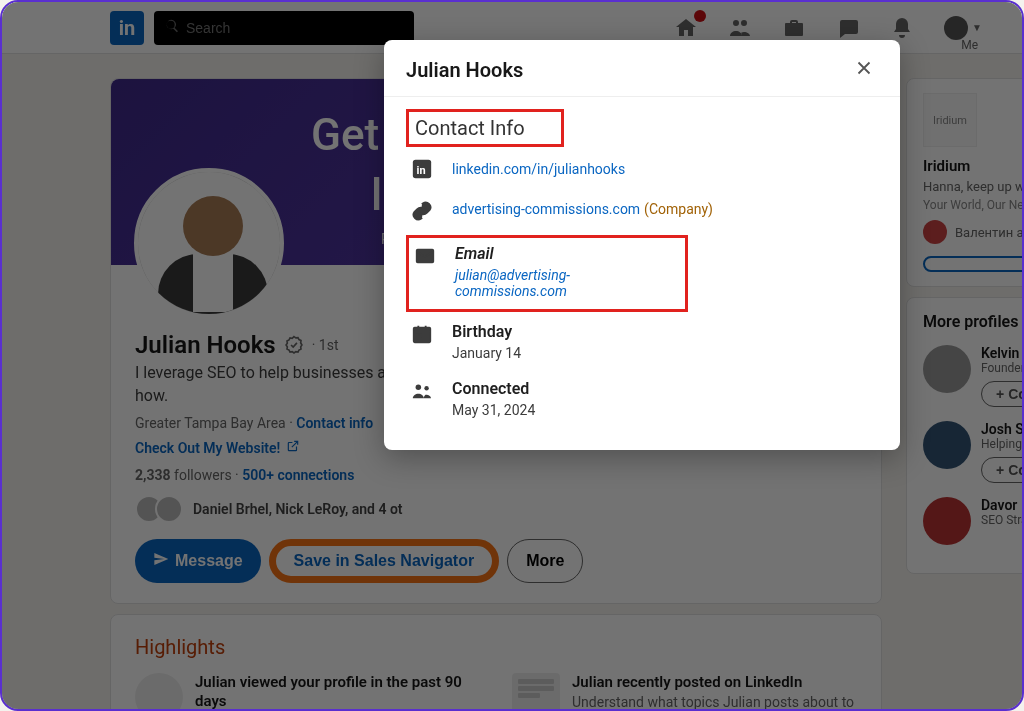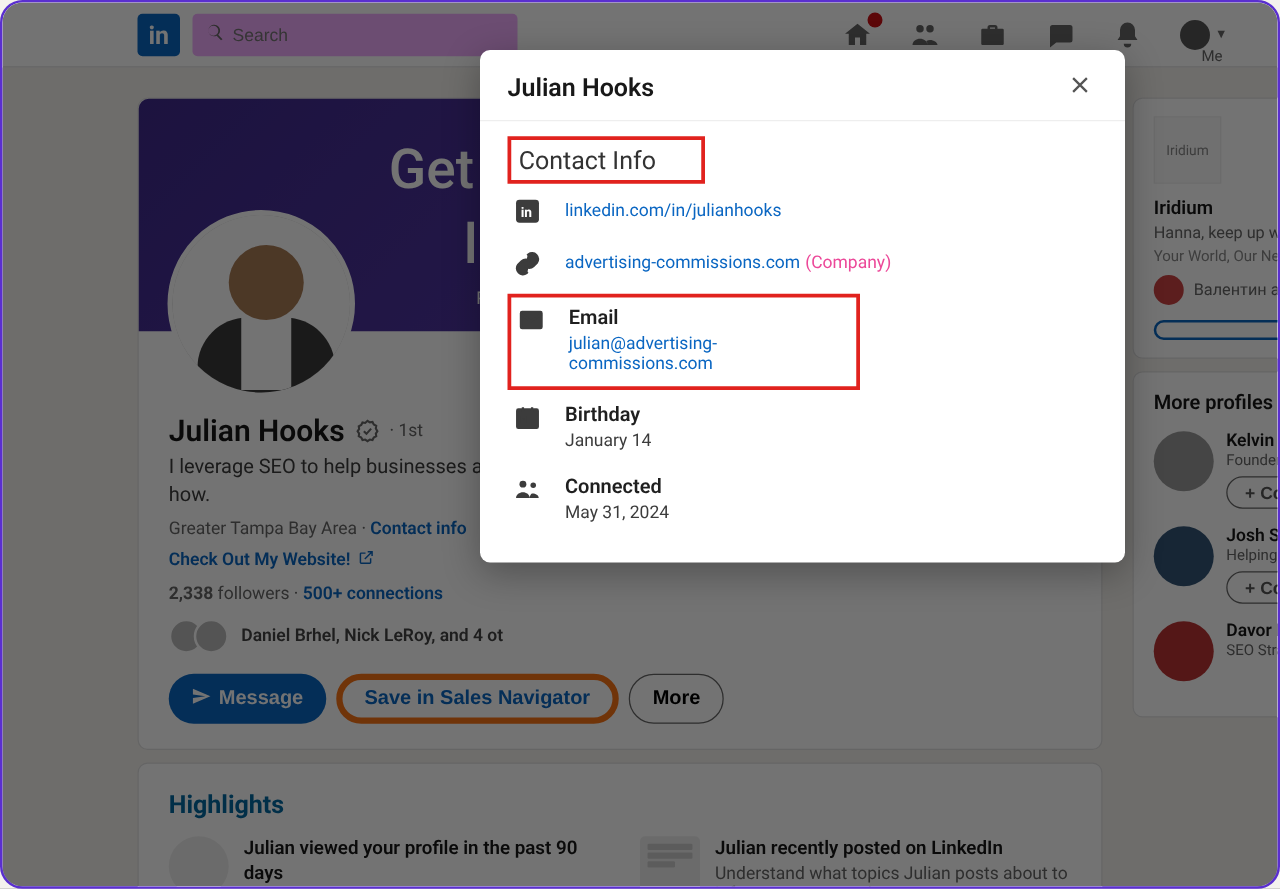--- a/index.html
+++ b/index.html
@@ -32,21 +32,21 @@
     align-items: center;
     justify-content: center;
     color: #fff;
     font-weight: 700;
     font-size: 20px;
     margin-right: 10px;
   }
   .search-wrap {
     display: flex;
     align-items: center;
-    background: #f0abfc;
+    background: #000000;
     border-radius: 4px;
     width: 260px;
     height: 34px;
     padding: 0 10px;
     justify-content: flex-end;
   }
   .search-wrap svg { width: 16px; height: 16px; }
   .search-wrap input {
     border: none;
     background: transparent;
@@ -143,24 +143,24 @@
   .website-link { color: #0a66c2; font-weight: 600; font-size: 14px; margin-top: 8px; display:inline-flex; align-items:center; gap:6px;}
   .stats { color: #666; font-size: 14px; margin-top: 10px; }
   .stats a { color: #0a66c2; text-decoration: none; font-weight: 600; }
   .mutual { display: flex; align-items: center; gap: 10px; margin-top: 12px; font-size: 14px; color: #666; }
   .mutual-avatars { display:flex; }
   .mutual-avatars span { width: 28px; height: 28px; border-radius:50%; background:#bbb; border:2px solid #fff; margin-left:-8px;}
   .mutual-avatars span:first-child{margin-left:0;}
   .buttons { display: flex; gap: 8px; margin-top: 16px; }
   .btn { border-radius: 24px; padding: 6px 18px; font-size: 16px; font-weight: 700; cursor: pointer; display:inline-flex; align-items:center; gap:6px; border:1px solid transparent; }
   .btn-primary { background: #0a66c2; color: #fff; border:none; }
-  .btn-outline { background: #fff; color: #0a66c2; border: 5px solid #f97316; }
+  .btn-outline { background: #fff; color: #0a66c2; border: 7px solid #f97316; }
   .btn-ghost { background: #fff; color: #000000; border: 1px solid #666; }
   .highlights { padding: 20px 24px; }
-  .highlights h2 { font-size: 20px; font-weight: 700; color: #0369a1; margin-bottom: 14px; }
+  .highlights h2 { font-size: 20px; font-weight: 400; color: #c2410c; margin-bottom: 14px; }
   .highlight-row { display: flex; gap: 32px; }
   .highlight-item { display: flex; gap: 12px; width: 50%; }
   .highlight-icon { width: 48px; height: 48px; background: #eee; border-radius: 50%; flex-shrink: 0; }
   .highlight-square { width: 48px; height: 48px; background: #eee; border-radius: 4px; flex-shrink:0; display:flex; flex-direction:column; gap:2px; padding:6px;}
   .highlight-square div{height:5px;background:#ccc;border-radius:1px;}
   .highlight-title { font-weight: 600; font-size: 15px; color: #181818; line-height:1.3;}
   .highlight-desc { color: #666; font-size: 14px; margin-top:2px;}
   
   .side-card { background:#fff; border:1px solid #e0e0e0; border-radius:8px; padding:14px 16px; margin-bottom:10px;}
   .side-logo { width:54px; height:54px; background:#f8f8f8; display:flex; align-items:center; justify-content:center; font-size:11px; color:#888; margin-bottom:10px; border:1px solid #eee;}
@@ -211,28 +211,28 @@
   .annotated-red {
     border: 3px solid #e1221e;
     display: inline-block;
   }
   .info-row { display:flex; gap:18px; padding:10px 4px 8px 4px; align-items:flex-start;}
   .info-icon { width:24px; height:24px; flex-shrink:0; display:flex; align-items:center; justify-content:center;}
   .info-icon svg{width:22px;height:22px;fill:#3c3c3c;}
   .info-body .info-label { font-size:16px; font-weight:600; color:#1f1f1f;}
   .info-body .info-link { font-size:14px; color:#0a66c2; margin-top:4px;}
   .info-body .info-text { font-size:14px; color:#3c3c3c; margin-top:4px;}
-  .info-body .info-muted { font-size:14px; color:#ec4899; margin-top:4px;}
+  .info-body .info-muted { font-size:14px; color:#a16207; margin-top:4px;}
   .email-box {
     border:3px solid #e1221e;
     margin: 4px 0 0 0;
     padding: 6px 10px 10px 4px;
     width: 282px;
   }
-  .email-box .info-row{padding:0;}
+  .email-box .info-row{padding:0;font-style:italic;}
 </style>
 </head>
 <body>
 
 <div class="topbar">
   <div class="logo">in</div>
   <div class="search-wrap">
     <span>
       <svg viewBox="0 0 24 24" fill="#666">
           <path d="M21 20l-5.2-5.2A7 7 0 1 0 14 16l5.2 5.2 1.8-1.2zM4 10a6 6 0 1 1 12 0 6 6 0 0 1-12 0z"></path>

